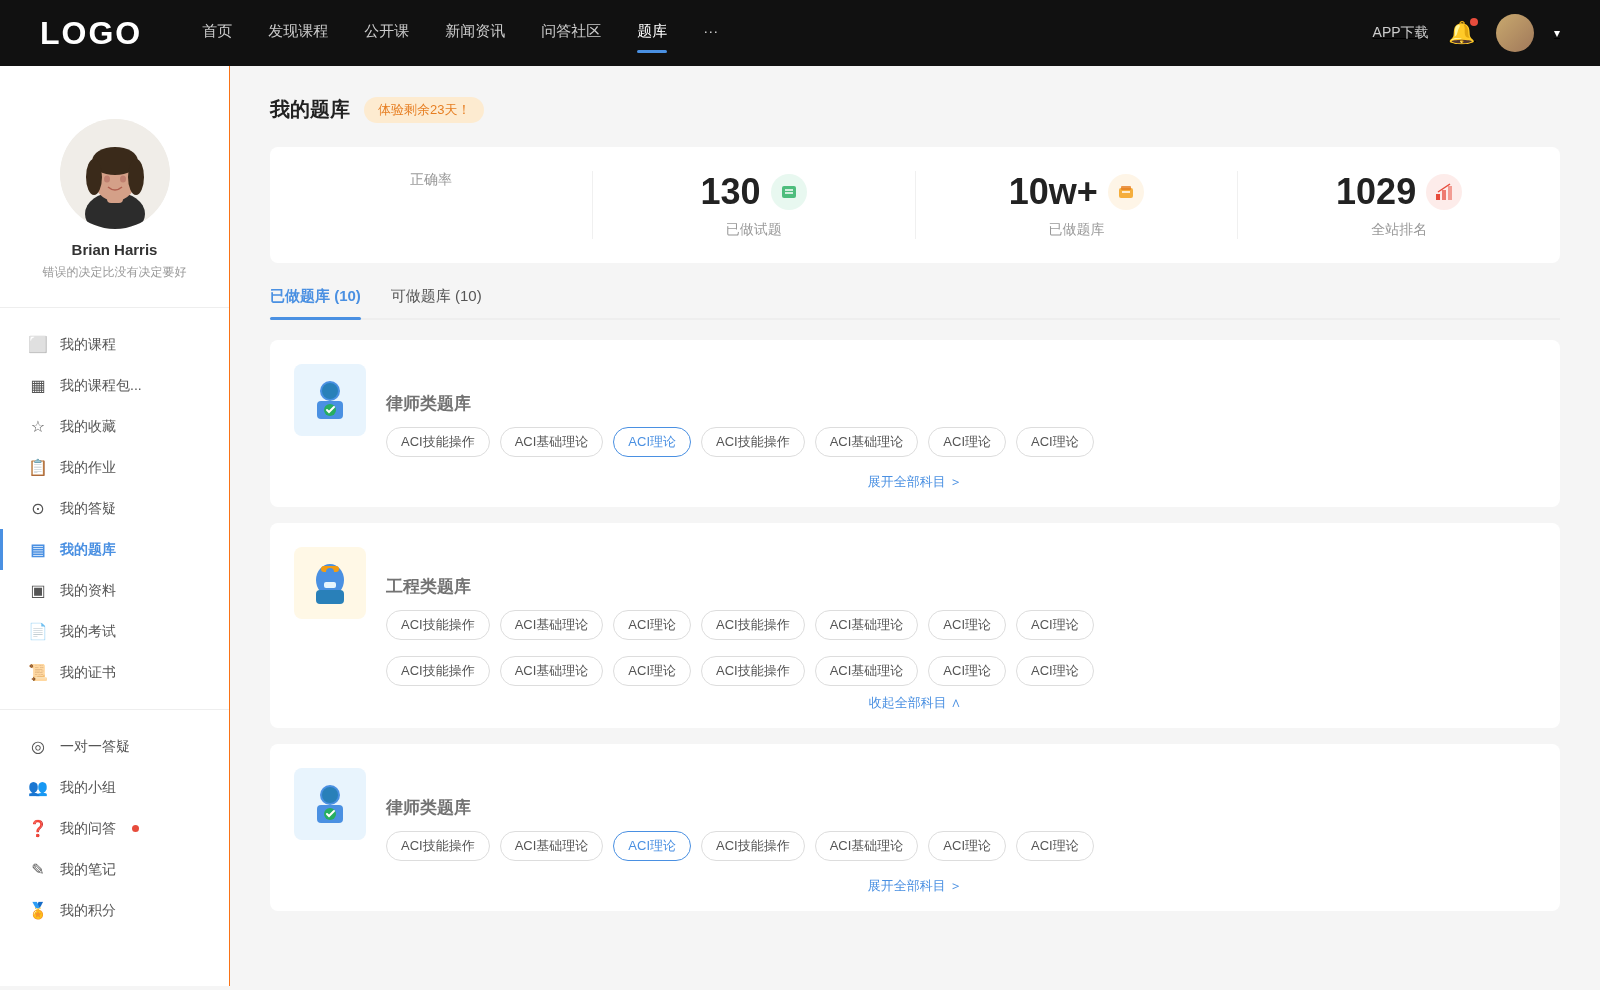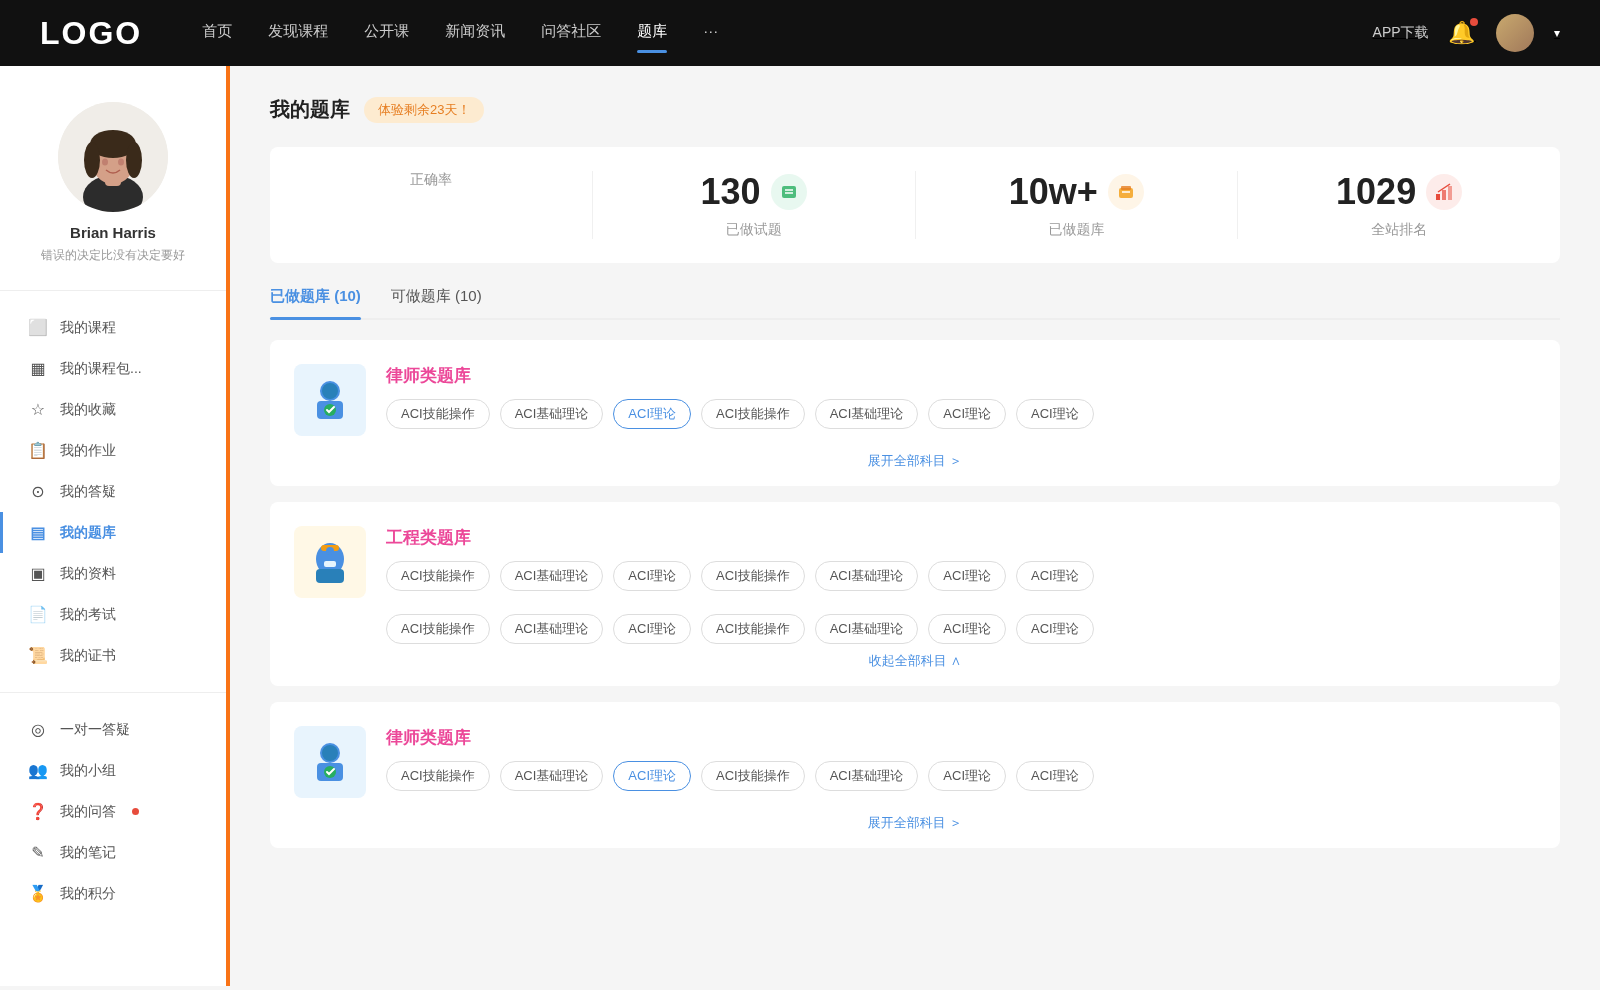--- a/index.html
+++ b/index.html
@@ -96,22 +96,22 @@
     .page-body {
       display: flex;
       min-height: 920px;
     }
 
     
     .sidebar {
       width: 230px;
       background: #fff;
       min-height: 920px;
-      padding-top: 16px;
-      border-right: 4px solid #f97316;
+      padding-top: 33px;
+      border-right: 1px solid #f97316;
       flex-shrink: 0;
     }
     .sidebar-profile {
       text-align: center;
       padding: 20px 20px 10px;
     }
     .sidebar-avatar {
       width: 110px;
       height: 110px;
       border-radius: 50%;
@@ -287,22 +287,23 @@
     .qbank-icon-wrap {
       width: 72px; height: 72px;
       background: #e8f4fd;
       border-radius: 8px;
       display: flex; align-items: center; justify-content: center;
       flex-shrink: 0;
     }
     .qbank-title {
       font-size: 17px;
       font-weight: 600;
-      color: #ec4899;
+      color: #737373;
       margin-bottom: 12px;
+      margin-top: 28px;
     }
     .qbank-tags {
       display: flex;
       flex-wrap: wrap;
       gap: 10px;
       flex: 1;
     }
     .qbank-tag {
       padding: 5px 14px;
       border: 1px solid #ddd;

